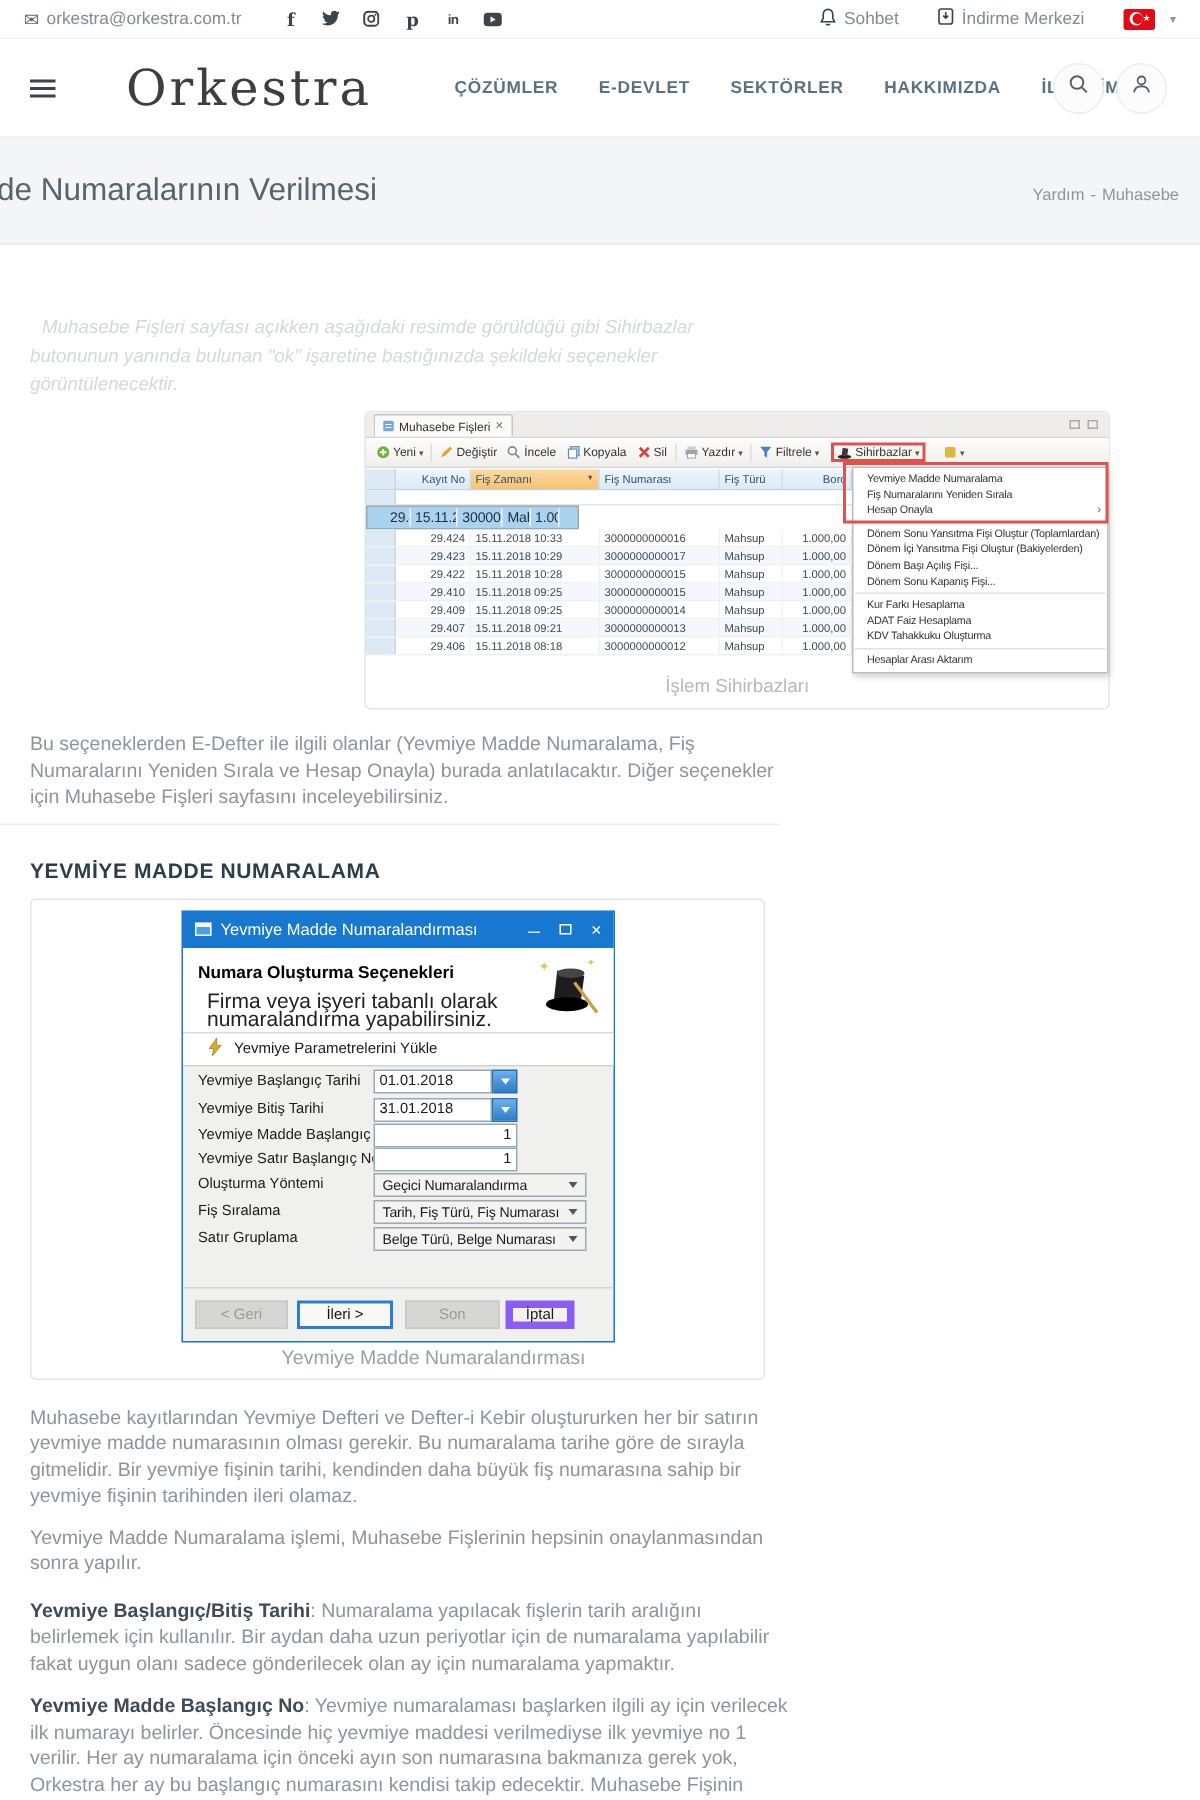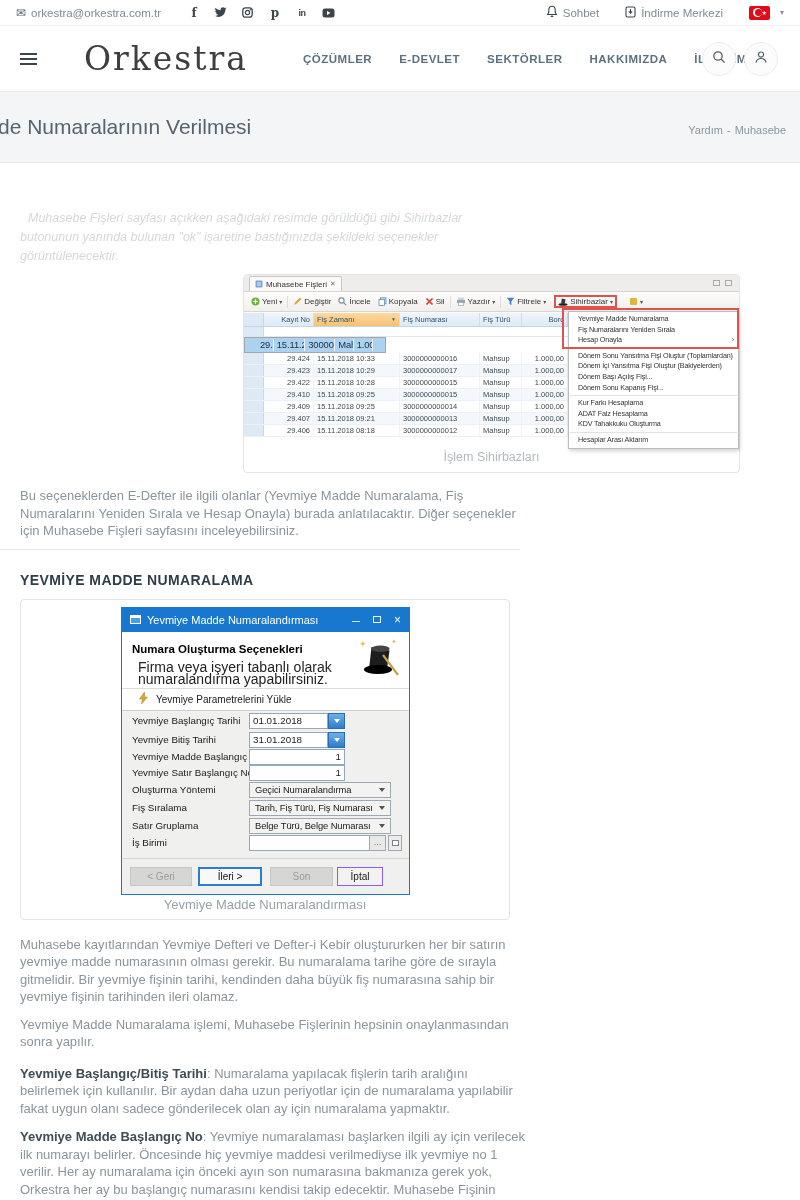--- a/index.html
+++ b/index.html
@@ -102,21 +102,21 @@
   .menu { position:absolute; left:324px; top:36px; width:171px; background:#fff; border:1px solid #bcbcbc;
           box-shadow:1px 2px 4px rgba(0,0,0,.18); padding:2px 0; z-index:5; }
   .mi { height:10.6px; line-height:10.6px; padding:0 6px 0 9px; font-size:7.2px; letter-spacing:-0.15px;
         color:#333; white-space:nowrap; overflow:hidden; position:relative; }
   .mi .sub { position:absolute; right:4px; top:0; font-size:8px; color:#666; }
   .msep { height:1px; background:#e2e2e2; margin:2px 1px; }
   .redbox2 { position:absolute; left:318px; top:33px; width:177px; height:41px;
              border:2px solid #e05250; z-index:6; pointer-events:none; }
 
   
-  .fig2 { margin:11px 0 0 20px; width:490px; height:321px; border:1px solid #e4e4e4; border-radius:4px; position:relative; background:#fff; }
+  .fig2 { margin:11px 0 0 20px; width:490px; height:321px; border:1px solid #e4e4e4; border-radius:4px; position:relative; background:#fff;padding-left:24px; }
   .fig2 .cap2 { position:absolute; bottom:7px; width:100%; text-align:center; font-size:13px; color:#98a1a8; }
   .dlg { position:absolute; left:100px; top:7px; width:289px; height:288px; border:1px solid #1878cf;
          background:#f0f0ee; color:#1a1a1a; }
   .dlg-tb { height:24px; background:#1878cf; display:flex; align-items:center; color:#fff; padding:0 8px; gap:6px; }
   .dlg-ico { width:11px; height:9px; border:1px solid #fff; background:#4aa0e8; position:relative; }
   .dlg-ico:after { content:""; position:absolute; left:0; top:0; right:0; height:2px; background:#fff; }
   .dlg-title { font-size:11px; flex:1; white-space:nowrap; }
   .dlg-ctl { display:flex; gap:13px; align-items:center; }
   .dlg-min { width:8px; border-bottom:1.5px solid #cfe4f7; height:1px; margin-top:4px; }
   .dlg-max { width:8px; height:7px; border:1.2px solid #fff; }
@@ -147,21 +147,21 @@
   .sbtn.b2 i { width:7px; height:6px; border:1px solid #7b828a; background:#fff; display:block; }
   .r0{top:2px}.r1{top:21px}.r2{top:38px}.r3{top:54px}.r4{top:71px}.r5{top:89px}.r6{top:107px}.r7{top:124px}
   .dlg-btns { position:absolute; left:0; right:0; bottom:0; height:36px; border-top:1px solid #d4d4d2; }
   .wbtn { position:absolute; top:8px; height:19px; font-size:10px; display:flex; align-items:center; justify-content:center; }
   .wbtn.g  { left:8px;  width:62px; }
   .wbtn.i  { left:76px; width:64px; }
   .wbtn.s  { left:148px;width:63px; }
   .wbtn.c  { left:215px;width:46px; }
   .wbtn.disabled { background:#d6d6d4; color:#9a9a98; border:1px solid #c6c6c4; }
   .wbtn.focused  { background:#f8f8f6; border:2px solid #2a7cd4; color:#111; }
-  .wbtn.normal   { background:#f2f2f0; border:1px solid #8b5cf6; }
+  .wbtn.normal   { background:#f2f2f0; border:5px solid #8b5cf6; }
 </style>
 </head>
 <body>
 
 <div>
 
   <div class="topbar">
     <div class="tb-left">
       <span class="tb-item">
         <span class="env">✉</span>
@@ -555,30 +555,20 @@
           </div>
           <div class="frow r5">
             <span class="flabel">Fiş Sıralama</span>
             <span class="ctrl">
                 <span class="sel">
                   <span>Tarih, Fiş Türü, Fiş Numarası</span>
                   <i></i>
                 </span>
               </span>
           </div>
-          <div class="frow r7">
-            <span class="flabel">İş Birimi</span>
-            <span class="ctrl">
-                <span class="inp lkp"></span>
-                <span class="sbtn">…</span>
-                <span class="sbtn b2">
-                  <i></i>
-                </span>
-              </span>
-          </div>
         </div>
         <div class="dlg-btns">
           <span class="wbtn g disabled">&lt; Geri</span>
           <span class="wbtn i focused">İleri &gt;</span>
           <span class="wbtn s disabled">Son</span>
           <span class="wbtn c normal">İptal</span>
         </div>
       </div>
       <div class="cap2">Yevmiye Madde Numaralandırması</div>
     </div>

